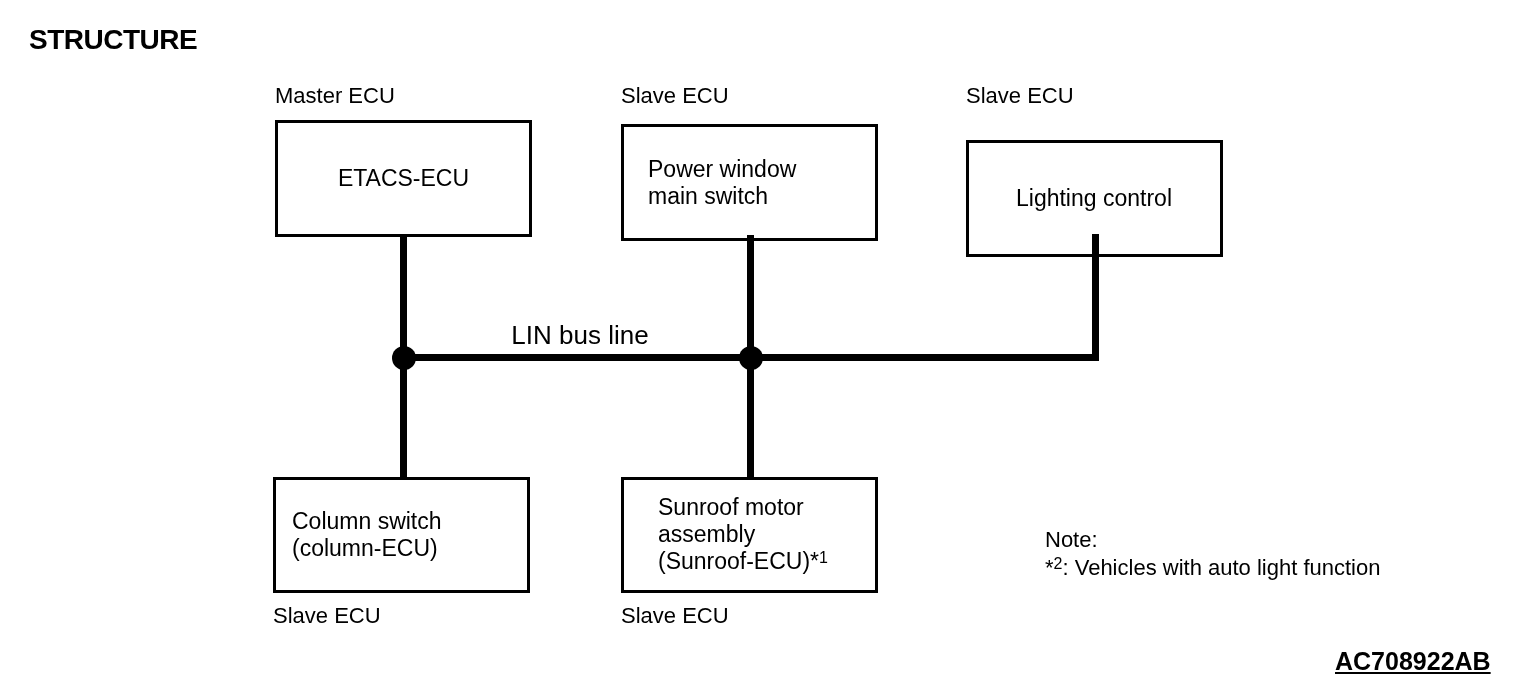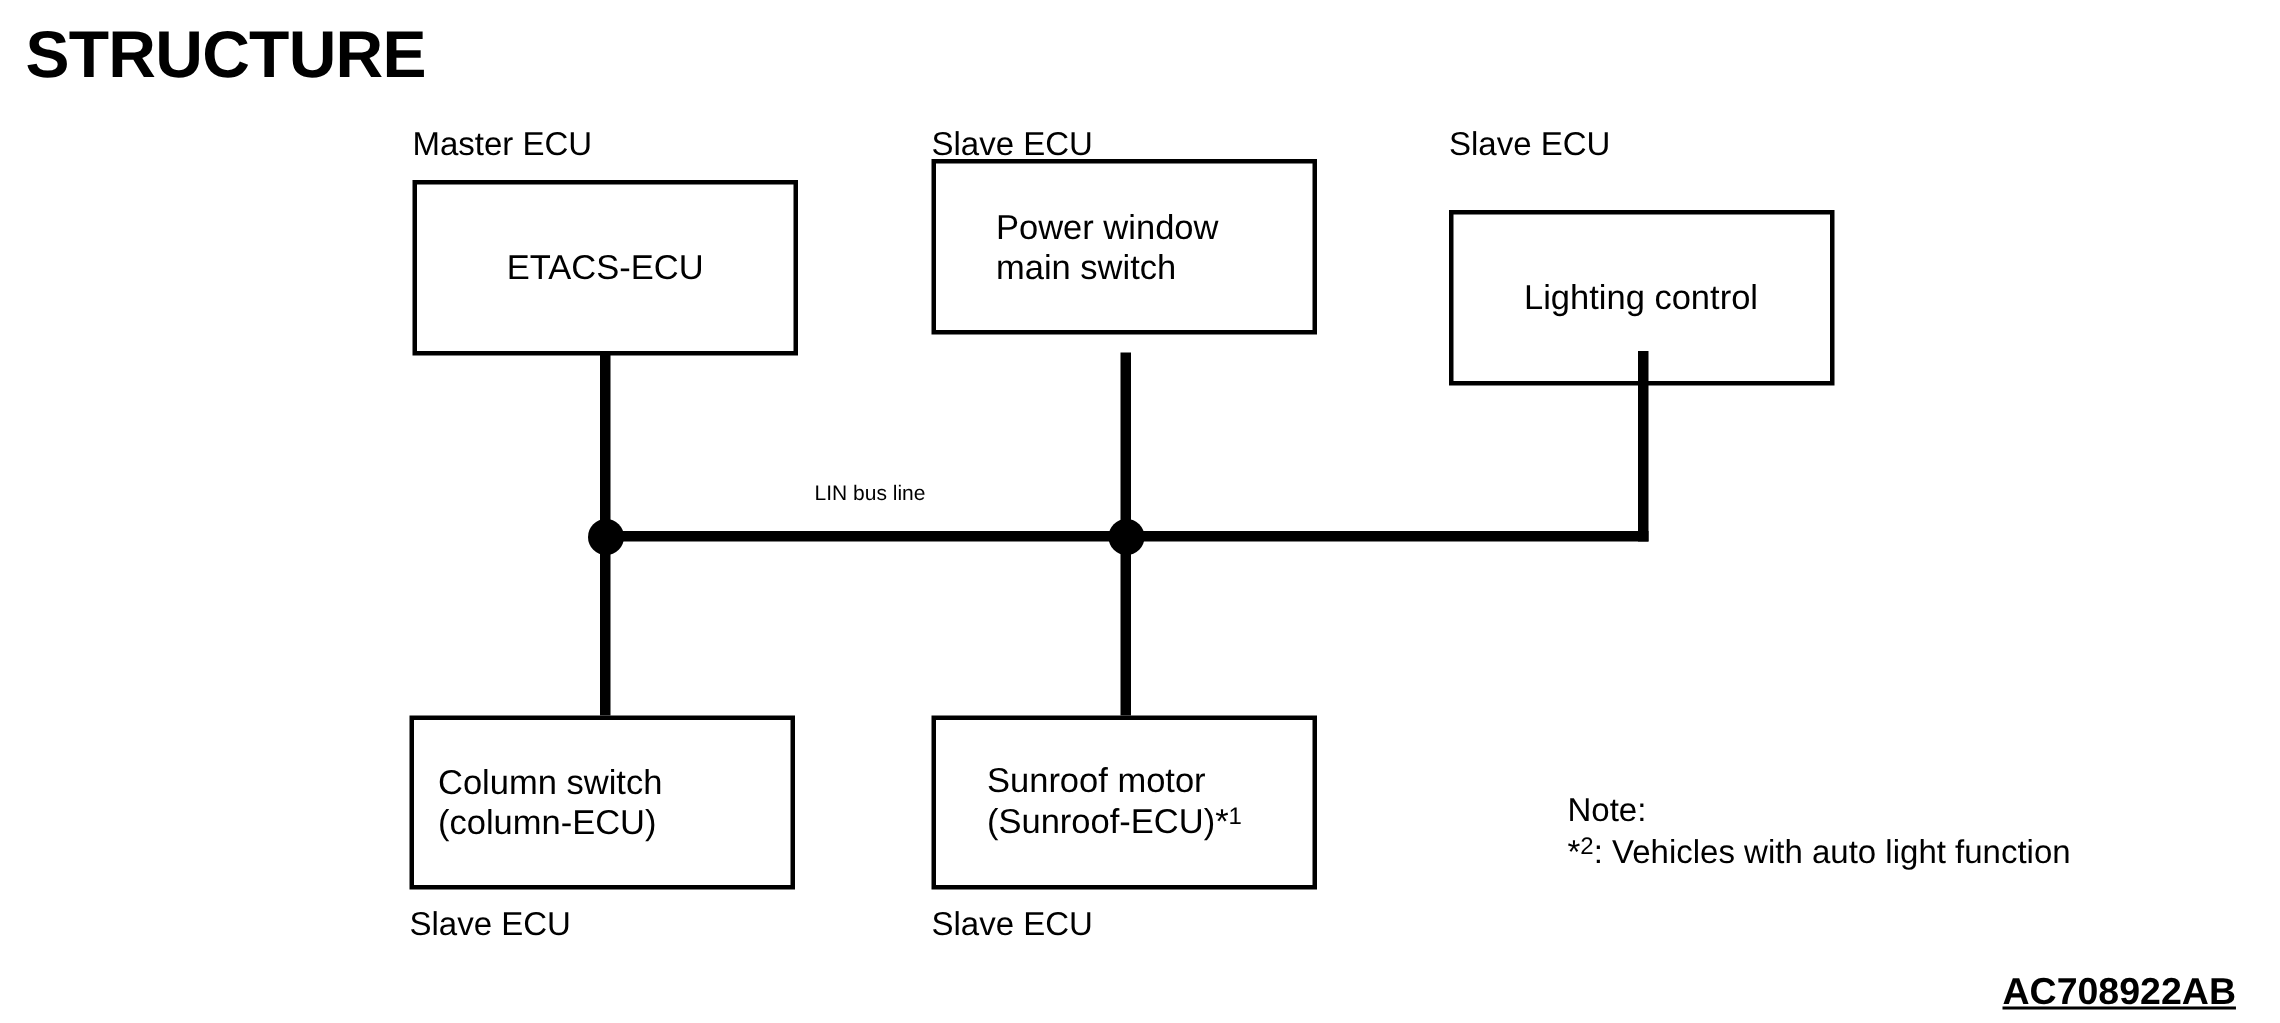--- a/index.html
+++ b/index.html
@@ -9,22 +9,22 @@
     height: 682px;
     background: #ffffff;
     color: #000000;
     font-family: "Liberation Sans", sans-serif;
     overflow: hidden;
   }
   .title {
     position: absolute;
     left: 13px;
     top: 8px;
-    margin: 4px;
-    font-size: 44px;
+    margin: 16px;
+    font-size: 28px;
     font-weight: bold;
     letter-spacing: -0.5px;
     white-space: nowrap;
   }
   .role-label {
     position: absolute;
     width: 257px;
     text-align: left;
     font-size: 22px;
     white-space: nowrap;
@@ -41,21 +41,21 @@
     border: 3px solid #000000;
     box-sizing: border-box;
     background: #ffffff;
     display: flex;
     flex-direction: column;
     justify-content: center;
     font-size: 23px;
     line-height: 27px;
   }
   .box-etacs   { left: 275px; top: 120px; align-items: center; text-align: right; }
-  .box-pw      { left: 621px; top: 106px; padding-left: 40px; }
+  .box-pw      { left: 621px; top: 124px; padding-left: 24px; }
   .box-light   { left: 966px; top: 120px; padding-left: 47px; margin-top: 20px; }
   .box-column  { left: 273px; top: 477px; height: 116px; padding-left: 16px; }
   .box-sunroof { left: 621px; top: 477px; height: 116px; padding-left: 34px; }
   .sup { font-size: 16px; position: relative; top: -6px; }
   .busline { position: absolute; background: #000000; }
   .h-bus    { left: 400px;  top: 354px; width: 699px; height: 7px; }
   .v-etacs  { left: 400px;  top: 236px; width: 7px;  height: 243px; }
   .v-pw     { left: 747px;  top: 235px; width: 7px;  height: 244px; }
   .v-light  { left: 1092px; top: 234px; width: 7px;  height: 127px; }
   .junction-dot {
@@ -66,21 +66,21 @@
     background: #000000;
   }
   .dot-left  { left: 392px; top: 346px; }
   .dot-right { left: 739px; top: 346px; }
   .bus-label {
     position: absolute;
     left: 480px;
     top: 320px;
     width: 200px;
     text-align: center;
-    font-size: 14px;
+    font-size: 26px;
     white-space: nowrap;
   }
   .note {
     position: absolute;
     left: 1045px;
     top: 526px;
     font-size: 22px;
     line-height: 28px;
   }
   .note .rich-line { white-space: nowrap; }
@@ -132,20 +132,21 @@
 
   <div class="node-box box-column">
     <div>
         <div class="rich-line"><span>Column switch</span></div>
         <div class="rich-line"><span>(column-ECU)</span></div>
       </div>
   </div>
   <div class="node-box box-sunroof">
     <div>
         <div class="rich-line"><span>Sunroof motor</span></div>
+        <div class="rich-line"><span>assembly</span></div>
         <div class="rich-line"><span>(Sunroof-ECU)*</span><span class="sup">1</span></div>
       </div>
   </div>
 
   <div class="role-label rl-column">Slave ECU</div>
   <div class="role-label rl-sunroof">Slave ECU</div>
 
   <div class="note">
     <div class="rich-line">Note:</div>
     <div class="rich-line"><span>*</span><span class="sup">2</span><span>: Vehicles with auto light function</span></div>

